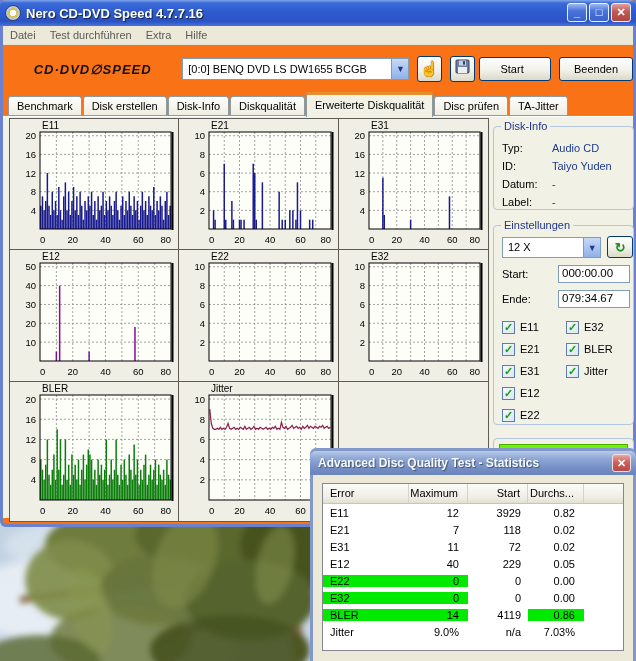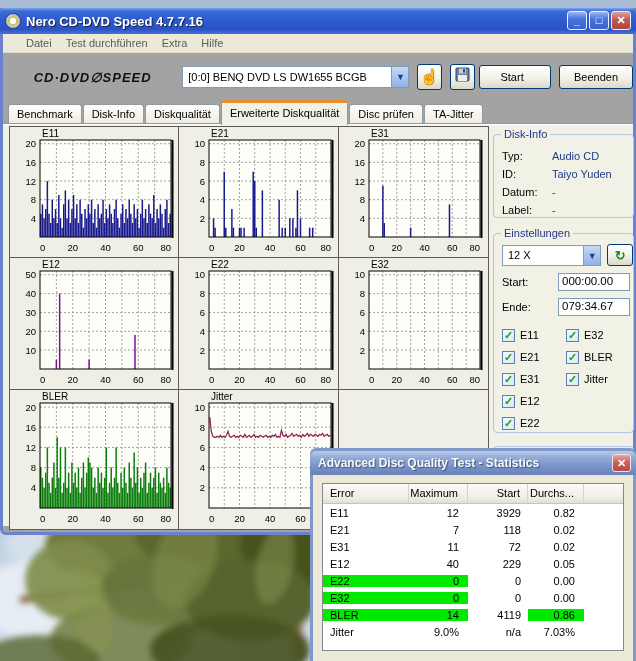--- a/index.html
+++ b/index.html
@@ -3,35 +3,35 @@
 <meta charset="utf-8">
 <style>
   * { margin:0; padding:0; box-sizing:border-box; }
   body { font-family:"Liberation Sans", sans-serif; }
   #screen { position:relative; width:636px; height:661px; overflow:hidden; background:#9FB5CC; }
 
   
   #wallpaper { position:absolute; left:0; top:0; width:636px; height:661px; z-index:0; }
 
   
-  #main-window { position:absolute; left:0; top:8px; width:636px; height:527px; z-index:2;
-    background:#a3a3a3; border:3px solid #6A82CE; border-top:none; border-radius:0 0 6px 6px; }
+  #main-window { position:absolute; left:0; top:0; width:636px; height:527px; z-index:2;
+    background:#f97316; border:3px solid #6A82CE; border-top:none; border-radius:0 0 6px 6px; }
   .titlebar { position:relative; height:26px;
     background:linear-gradient(180deg,#7FA5EC 0%,#3A6AD8 12%,#2F5BD0 45%,#2B53C4 82%,#4A72D8 100%);
     display:flex; align-items:center; padding-left:5px; border-radius:6px 6px 0 0; margin:0 -3px; }
   .titlebar .apptitle { color:#fff; font-weight:bold; font-size:13px; text-shadow:1px 1px 1px #123; margin-left:5px; }
   .cd-icon { width:16px; height:16px; border-radius:50%;
     background:radial-gradient(circle at 50% 50%, #fff 0 3px, #D8C44A 3px 5px, #B8C8E8 5px 7px, #8FA8D0 7px 8px); border:1px solid #445; }
   .winbtns { position:absolute; right:5px; top:3px; display:flex; gap:2px; }
   .winbtn { width:20px; height:19px; border:1px solid #E8F0FC; border-radius:3px; color:#fff;
     font-size:11px; line-height:17px; text-align:center; font-weight:bold;
     background:linear-gradient(180deg,#9EB8EE 0%,#4A74DC 40%,#3A62C8 100%); }
   .winbtn.close { background:linear-gradient(180deg,#E2A09E 0%,#C05A55 45%,#AE4540 100%); }
 
-  .menubar { height:19px; background:#ECE9D8; display:flex; align-items:center; padding-left:16px; border-bottom:1px solid #E2DFCE; }
+  .menubar { height:19px; background:#ECE9D8; display:flex; align-items:center; padding-left:0; border-bottom:1px solid #E2DFCE; }
   .menu-item { font-size:11px; color:#5A5A5A; padding:2px 7px; }
 
   .toolbar { height:48px; display:flex; align-items:center; }
   .nero-logo { width:180px; text-align:center; line-height:1; }
   .nero-logo .l1 { font-size:26px; font-weight:bold; letter-spacing:0px; color:#111; font-family:"DejaVu Sans",sans-serif; }
   .nero-logo .l2 { font-size:13px; font-weight:bold; font-style:italic; color:#111; letter-spacing:1px; }
   .combo { height:22px; background:#fff; border:1px solid #7F9DB9; display:flex; align-items:center; }
   .drive-combo { width:228px; }
   .combo .val { flex:1; font-size:11px; padding-left:5px; white-space:nowrap; overflow:hidden; }
   .combo .arrow { width:17px; height:100%; background:linear-gradient(180deg,#C6D9F7,#8FB1E8); border-left:1px solid #7F9DB9;
@@ -187,20 +187,21 @@
           <rect x="4" y="1.5" width="7" height="5" fill="#C8D0DC"></rect>
           <rect x="8" y="2.2" width="2" height="3.4" fill="#33405E"></rect>
           <rect x="3" y="8" width="9" height="6" fill="#EDEDEA"></rect>
         </svg>
       </div>
       <button class="xpbtn" id="start-btn">Start</button>
       <button class="xpbtn" id="quit-btn">Beenden</button>
     </div>
     <div class="tabsrow">
       <span class="tab">Benchmark</span>
+      <span class="tab">Disk erstellen</span>
       <span class="tab">Disk-Info</span>
       <span class="tab">Diskqualität</span>
       <span class="tab active">Erweiterte Diskqualität</span>
       <span class="tab">Disc prüfen</span>
       <span class="tab">TA-Jitter</span>
     </div>
     <div class="content">
 
       <div id="chartgrid">
         <div class="cell">

